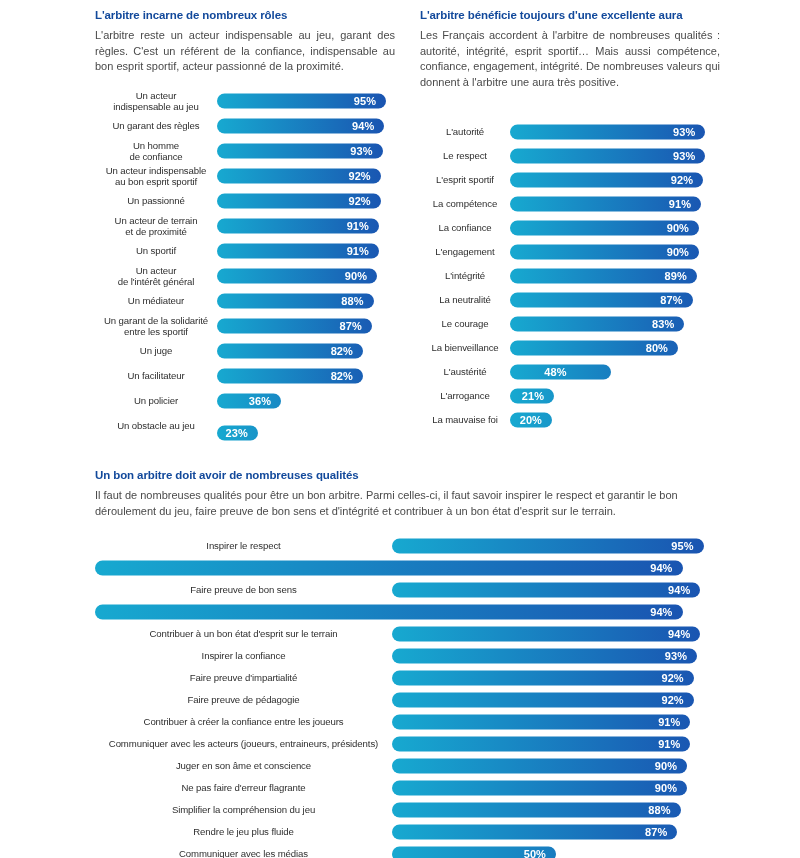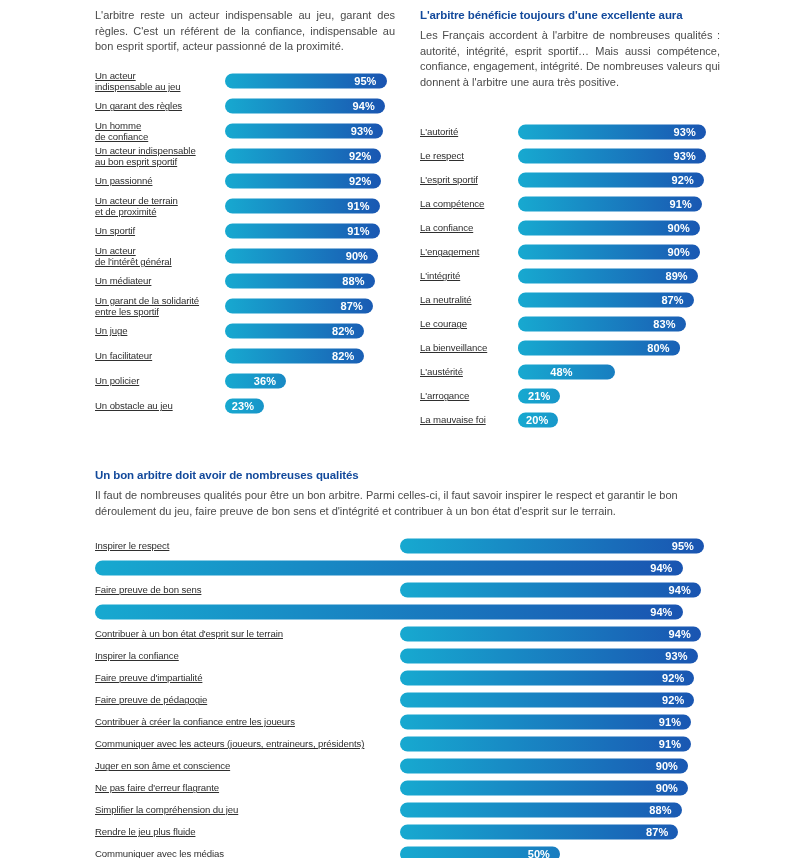--- a/index.html
+++ b/index.html
@@ -38,28 +38,27 @@
 
   
   .chart { position: relative; }
   .row {
     display: flex;
     align-items: center;
     width: 100%;
   }
   .row-label {
     flex: 0 0 auto;
-    text-align: left;
+    text-align: center;
     font-size: 9.6px;
     line-height: 11.3px;
     color: #2f2f2f;
-    padding-right: 8px;
+    padding-right: 0;
     white-space: pre-line;
     letter-spacing: -0.1px;
-    text-decoration: underline;
   }
   .track {
     position: relative;
     flex: 1 1 auto;
     height: 100%;
   }
   .bar {
     position: absolute;
     left: 0;
     top: 50%;
@@ -94,20 +93,21 @@
   #chart2 .row-label { width: 90px; }
 
   #chart3 { margin-top: 16px; }
   #chart3 .row { height: 22px; }
   #chart3 .row-label { width: 297px; }
 </style>
 </head>
 <body>
 
 <div class="panel" id="panel-left">
+  <h2 class="panel-title">L'arbitre incarne de nombreux rôles</h2>
   <p class="panel-desc">L'arbitre reste un acteur indispensable au jeu, garant des règles. C'est un référent de la confiance, indispensable au bon esprit sportif, acteur passionné de la proximité.</p>
   <div class="chart" id="chart1">
       <div class="row">
         <div class="row-label">Un acteur
 indispensable au jeu</div>
         <div class="track">
           <div class="bar" style="width: 95%; background-image: linear-gradient(to right, rgb(23, 169, 208) 0%, rgb(26, 79, 175) 100%); background-size: 105.263% 100%; background-repeat: no-repeat;">
             <span class="bar-value">95%</span>
           </div>
         </div>
@@ -209,21 +209,21 @@
         <div class="row-label">Un policier</div>
         <div class="track">
           <div class="bar" style="width: 36%; background-image: linear-gradient(to right, rgb(23, 169, 208) 0%, rgb(26, 79, 175) 100%); background-size: 277.778% 100%; background-repeat: no-repeat;">
             <span class="bar-value">36%</span>
           </div>
         </div>
       </div>
       <div class="row">
         <div class="row-label">Un obstacle au jeu</div>
         <div class="track">
-          <div class="bar" style="width: 23%; background-image: linear-gradient(to right, rgb(23, 169, 208) 0%, rgb(26, 79, 175) 100%); background-size: 434.783% 100%; background-repeat: no-repeat;">
+          <div class="bar" style="width: 23%; background-image: linear-gradient(to right, rgb(23, 169, 208) 0%, rgb(26, 79, 175) 100%); background-size: 434.783% 100%; background-repeat: no-repeat; margin-top: 7px;">
             <span class="bar-value">23%</span>
           </div>
         </div>
       </div>
     </div>
 </div>
 
 <div class="panel" id="panel-right">
   <h2 class="panel-title">L'arbitre bénéficie toujours d'une excellente aura</h2>
   <p class="panel-desc">Les Français accordent à l'arbitre de nombreuses qualités : autorité, intégrité, esprit sportif… Mais aussi compétence, confiance, engagement, intégrité. De nombreuses valeurs qui donnent à l'arbitre une aura très positive.</p>
@@ -296,21 +296,21 @@
         <div class="row-label">Le courage</div>
         <div class="track">
           <div class="bar" style="width: 83%; background-image: linear-gradient(to right, rgb(23, 169, 208) 0%, rgb(26, 79, 175) 100%); background-size: 120.482% 100%; background-repeat: no-repeat;">
             <span class="bar-value">83%</span>
           </div>
         </div>
       </div>
       <div class="row">
         <div class="row-label">La bienveillance</div>
         <div class="track">
-          <div class="bar" style="width: 80%; background-image: linear-gradient(to right, rgb(23, 169, 208) 0%, rgb(26, 79, 175) 100%); background-size: 125% 100%; background-repeat: no-repeat; border-radius: 7px;">
+          <div class="bar" style="width: 80%; background-image: linear-gradient(to right, rgb(23, 169, 208) 0%, rgb(26, 79, 175) 100%); background-size: 125% 100%; background-repeat: no-repeat;">
             <span class="bar-value">80%</span>
           </div>
         </div>
       </div>
       <div class="row">
         <div class="row-label">L'austérité</div>
         <div class="track">
           <div class="bar" style="width: 48%; background-image: linear-gradient(to right, rgb(23, 169, 208) 0%, rgb(26, 79, 175) 100%); background-size: 208.333% 100%; background-repeat: no-repeat; justify-content: center;">
             <span class="bar-value">48%</span>
           </div>

